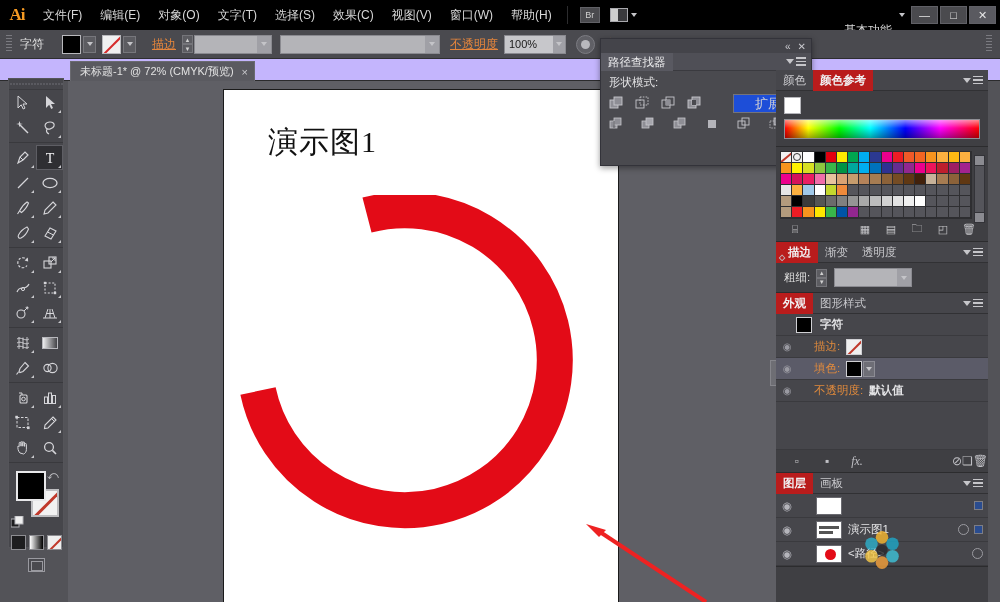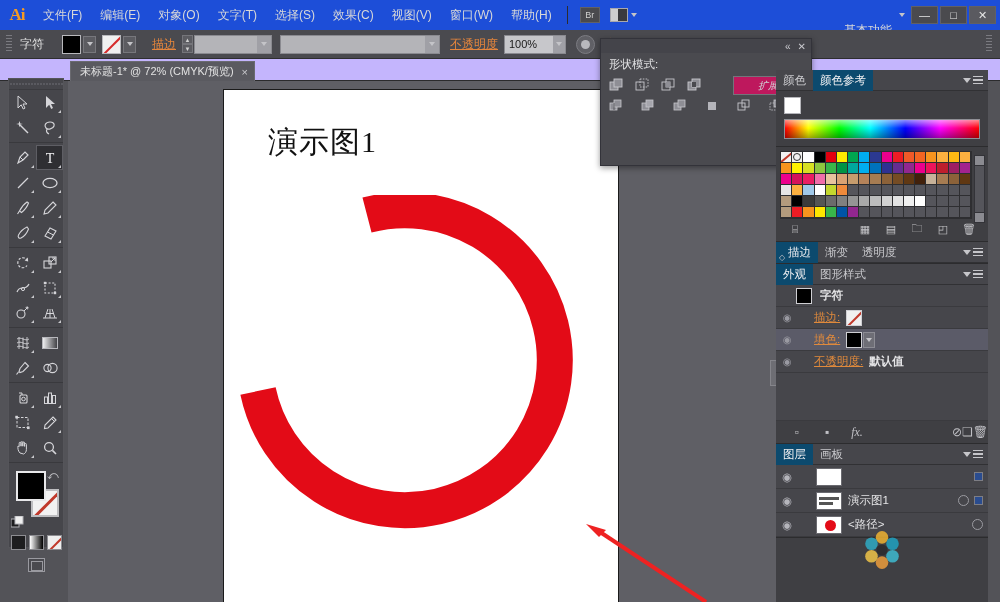--- a/index.html
+++ b/index.html
@@ -11,21 +11,21 @@
     color: #d4d4d4;
     overflow: hidden;
     position: relative;
     -webkit-font-smoothing: antialiased;
   }
   .app { position: relative; width: 1000px; height: 602px; }
 
   
   .menubar {
     position: absolute; left: 0; top: 0; width: 1000px; height: 30px;
-    background: #1d4ed8;
+    background: #000000;
     display: flex; align-items: center;
   }
   .ai-logo {
     width: 34px; height: 30px; display: flex; align-items: center; justify-content: center;
     color: #f59a23; font-weight: bold; font-size: 17px;
     font-family: "Liberation Serif", serif;
     letter-spacing: -1px;
   }
   .menu-items { display: flex; align-items: center; height: 30px; }
   .menu-item {
@@ -218,21 +218,21 @@
   }
   .panel { border-bottom: 1px solid #2c2c2e; }
   .panel-tabs {
     display: flex; align-items: center; height: 21px;
     background: #46464b; border-bottom: 1px solid #313134;
   }
   .ptab {
     padding: 0 7px; height: 21px; line-height: 21px; font-size: 11.5px;
     color: #c9c9cd; white-space: nowrap;
   }
-  .ptab.active { background: #0c4a6e; color: #f0f0f2; }
+  .ptab.active { background: #b91c1c; color: #f0f0f2; font-weight: bold; }
   .pmenu {
     margin-left: auto; margin-right: 5px; display: flex; align-items: center; gap: 2px; color: #c6c6ca;
   }
   .pmenu .tri { width:0;height:0;border-left:4px solid transparent;border-right:4px solid transparent;border-top:5px solid #c6c6ca; }
   .pmenu .lines { display:flex; flex-direction: column; gap:2px; }
   .pmenu .lines i { display:block; width:10px; height:1.5px; background:#c6c6ca; }
 
   
   .color-panel-body { background: #3f3f43; padding: 6px 8px 7px 8px; position: relative; }
   .color-sq { width: 17px; height: 17px; background: #fff; border: 1px solid #b5b5ba; margin-bottom: 5px; }
@@ -271,21 +271,21 @@
     padding-left: 2px; font-size: 11.5px; color: #e4e4e6;
   }
   .ap-row.sel { background: #5b5b68; }
   .ap-eye {
     width: 18px; text-align: center; color: #9a9aa2; font-size: 10px;
   }
   .ap-spacer { width: 18px; }
   .ap-sw { width: 16px; height: 16px; border: 1px solid #cfcfd3; background: #000; }
   .ap-sw.none { background: #f0f0f0; position: relative; overflow: hidden; }
   .ap-sw.none:after { content:""; position:absolute; left:-4px; top:50%; width:24px; height:2px; background:#c0392b; transform:rotate(-45deg); }
-  .ap-link { color: #e08a3c; text-decoration: underline; margin-right: 6px; }
+  .ap-link { color: #e08a3c; margin-right: 6px; }
   .ap-foot {
     display: flex; align-items: center; height: 22px; background: #3f3f43;
     padding: 0 6px; color: #c0c0c5; font-size: 12px; gap: 0;
   }
   .ap-foot span { width: 30px; text-align: center; }
   .ap-foot .right { margin-left: auto; display: flex; }
 
   
   .layers-body { background: #46464b; position: relative; }
   .lay-row {
@@ -666,20 +666,31 @@
   <svg class="annot-arrow" width="1000" height="602">
     <line x1="706" y1="602" x2="597" y2="530" stroke="#EE2222" stroke-width="4"></line>
     <path d="M 586 524 L 606 530 L 599 537 Z" fill="#EE2222"></path>
   </svg>
 
   <div style="position:absolute;left:600px;top:38px;width:212px;height:128px;background:#4a4a4f;border:1px solid #33333a;box-shadow:0 2px 6px rgba(0,0,0,.4);">
     <div style="height:14px;background:#44444a;display:flex;align-items:center;justify-content:flex-end;padding-right:5px;gap:7px;font-size:10px;color:#c8c8cd;">
       <span>«</span>
       <span>✕</span>
     </div>
+    <div style="display:flex;align-items:center;height:18px;background:#4f4f56;border-bottom:1px solid #3a3a3f;">
+      <div style="padding:0 7px;font-size:11.5px;color:#ededef;background:#595961;height:18px;line-height:18px;">路径查找器</div>
+      <div class="pmenu">
+        <span class="tri"></span>
+          <span class="lines">
+            <i></i>
+            <i></i>
+            <i></i>
+          </span>
+      </div>
+    </div>
     <div style="padding:4px 8px 0 8px;font-size:11.5px;color:#e2e2e4;">形状模式:</div>
     <div style="display:flex;align-items:center;padding:4px 8px 0 8px;gap:11px;">
       <div style="width:15px;height:15px;">
         <svg width="15" height="15" viewBox="0 0 15 15">
             <rect x="1" y="4" width="8" height="8" fill="#8e8e95" stroke="#c7c7cc" stroke-width=".9"></rect>
             <rect x="5" y="1" width="8" height="8" fill="#8e8e95" stroke="#c7c7cc" stroke-width=".9"></rect>
           </svg>
       </div>
       <div style="width:15px;height:15px;">
         <svg width="15" height="15" viewBox="0 0 15 15">
@@ -694,21 +705,21 @@
             <rect x="5" y="4" width="4" height="5" fill="#8e8e95"></rect>
           </svg>
       </div>
       <div style="width:15px;height:15px;">
         <svg width="15" height="15" viewBox="0 0 15 15">
             <rect x="1" y="4" width="8" height="8" fill="#8e8e95" stroke="#c7c7cc" stroke-width=".9"></rect>
             <rect x="5" y="1" width="8" height="8" fill="#8e8e95" stroke="#c7c7cc" stroke-width=".9"></rect>
             <rect x="5" y="4" width="4" height="5" fill="#4a4a4f"></rect>
           </svg>
       </div>
-      <div style="margin-left:auto;width:70px;height:19px;background:#be185d;border:1px solid #74747b;display:flex;align-items:center;justify-content:center;font-size:10px;color:#cfcfd3;font-style:italic;">扩展</div>
+      <div style="margin-left:auto;width:70px;height:19px;background:#1d4ed8;border:1px solid #74747b;display:flex;align-items:center;justify-content:center;font-size:13px;color:#cfcfd3;">扩展</div>
     </div>
     <div style="display:flex;align-items:center;padding:4px 8px 0 8px;gap:18px;">
       <div><svg width="14" height="14" viewBox="0 0 14 14">
             <rect x="1" y="4" width="7" height="7" fill="#8e8e95" stroke="#c7c7cc" stroke-width=".8"></rect>
             <rect x="5" y="1" width="7" height="7" fill="#8e8e95" stroke="#c7c7cc" stroke-width=".8"></rect>
             <line x1="5" y1="4" x2="5" y2="11" stroke="#4a4a4f" stroke-width=".8"></line>
           </svg></div>
       <div><svg width="14" height="14" viewBox="0 0 14 14">
             <rect x="1" y="4" width="7" height="7" fill="#8e8e95" stroke="#c7c7cc" stroke-width=".8"></rect>
             <rect x="5" y="1" width="7" height="7" fill="#a6a6ad" stroke="#c7c7cc" stroke-width=".8"></rect>
@@ -890,20 +901,33 @@
         <div class="ptab">透明度</div>
         <div class="pmenu">
             <span class="tri"></span>
             <span class="lines">
               <i></i>
               <i></i>
               <i></i>
             </span>
           </div>
       </div>
+      <div class="stroke-body">
+        <span class="stroke-lbl">粗细:</span>
+        <div class="stepper">
+          <div class="up">▲</div>
+          <div class="dn">▼</div>
+        </div>
+        <div class="combo" style="width:78px;">
+          <div class="combo-text"></div>
+          <div class="cb-arrow">
+              <div class="caret-d"></div>
+            </div>
+        </div>
+      </div>
     </div>
 
     <div class="panel">
       <div class="panel-tabs">
         <div class="ptab active">外观</div>
         <div class="ptab">图形样式</div>
         <div class="pmenu">
             <span class="tri"></span>
             <span class="lines">
               <i></i>

